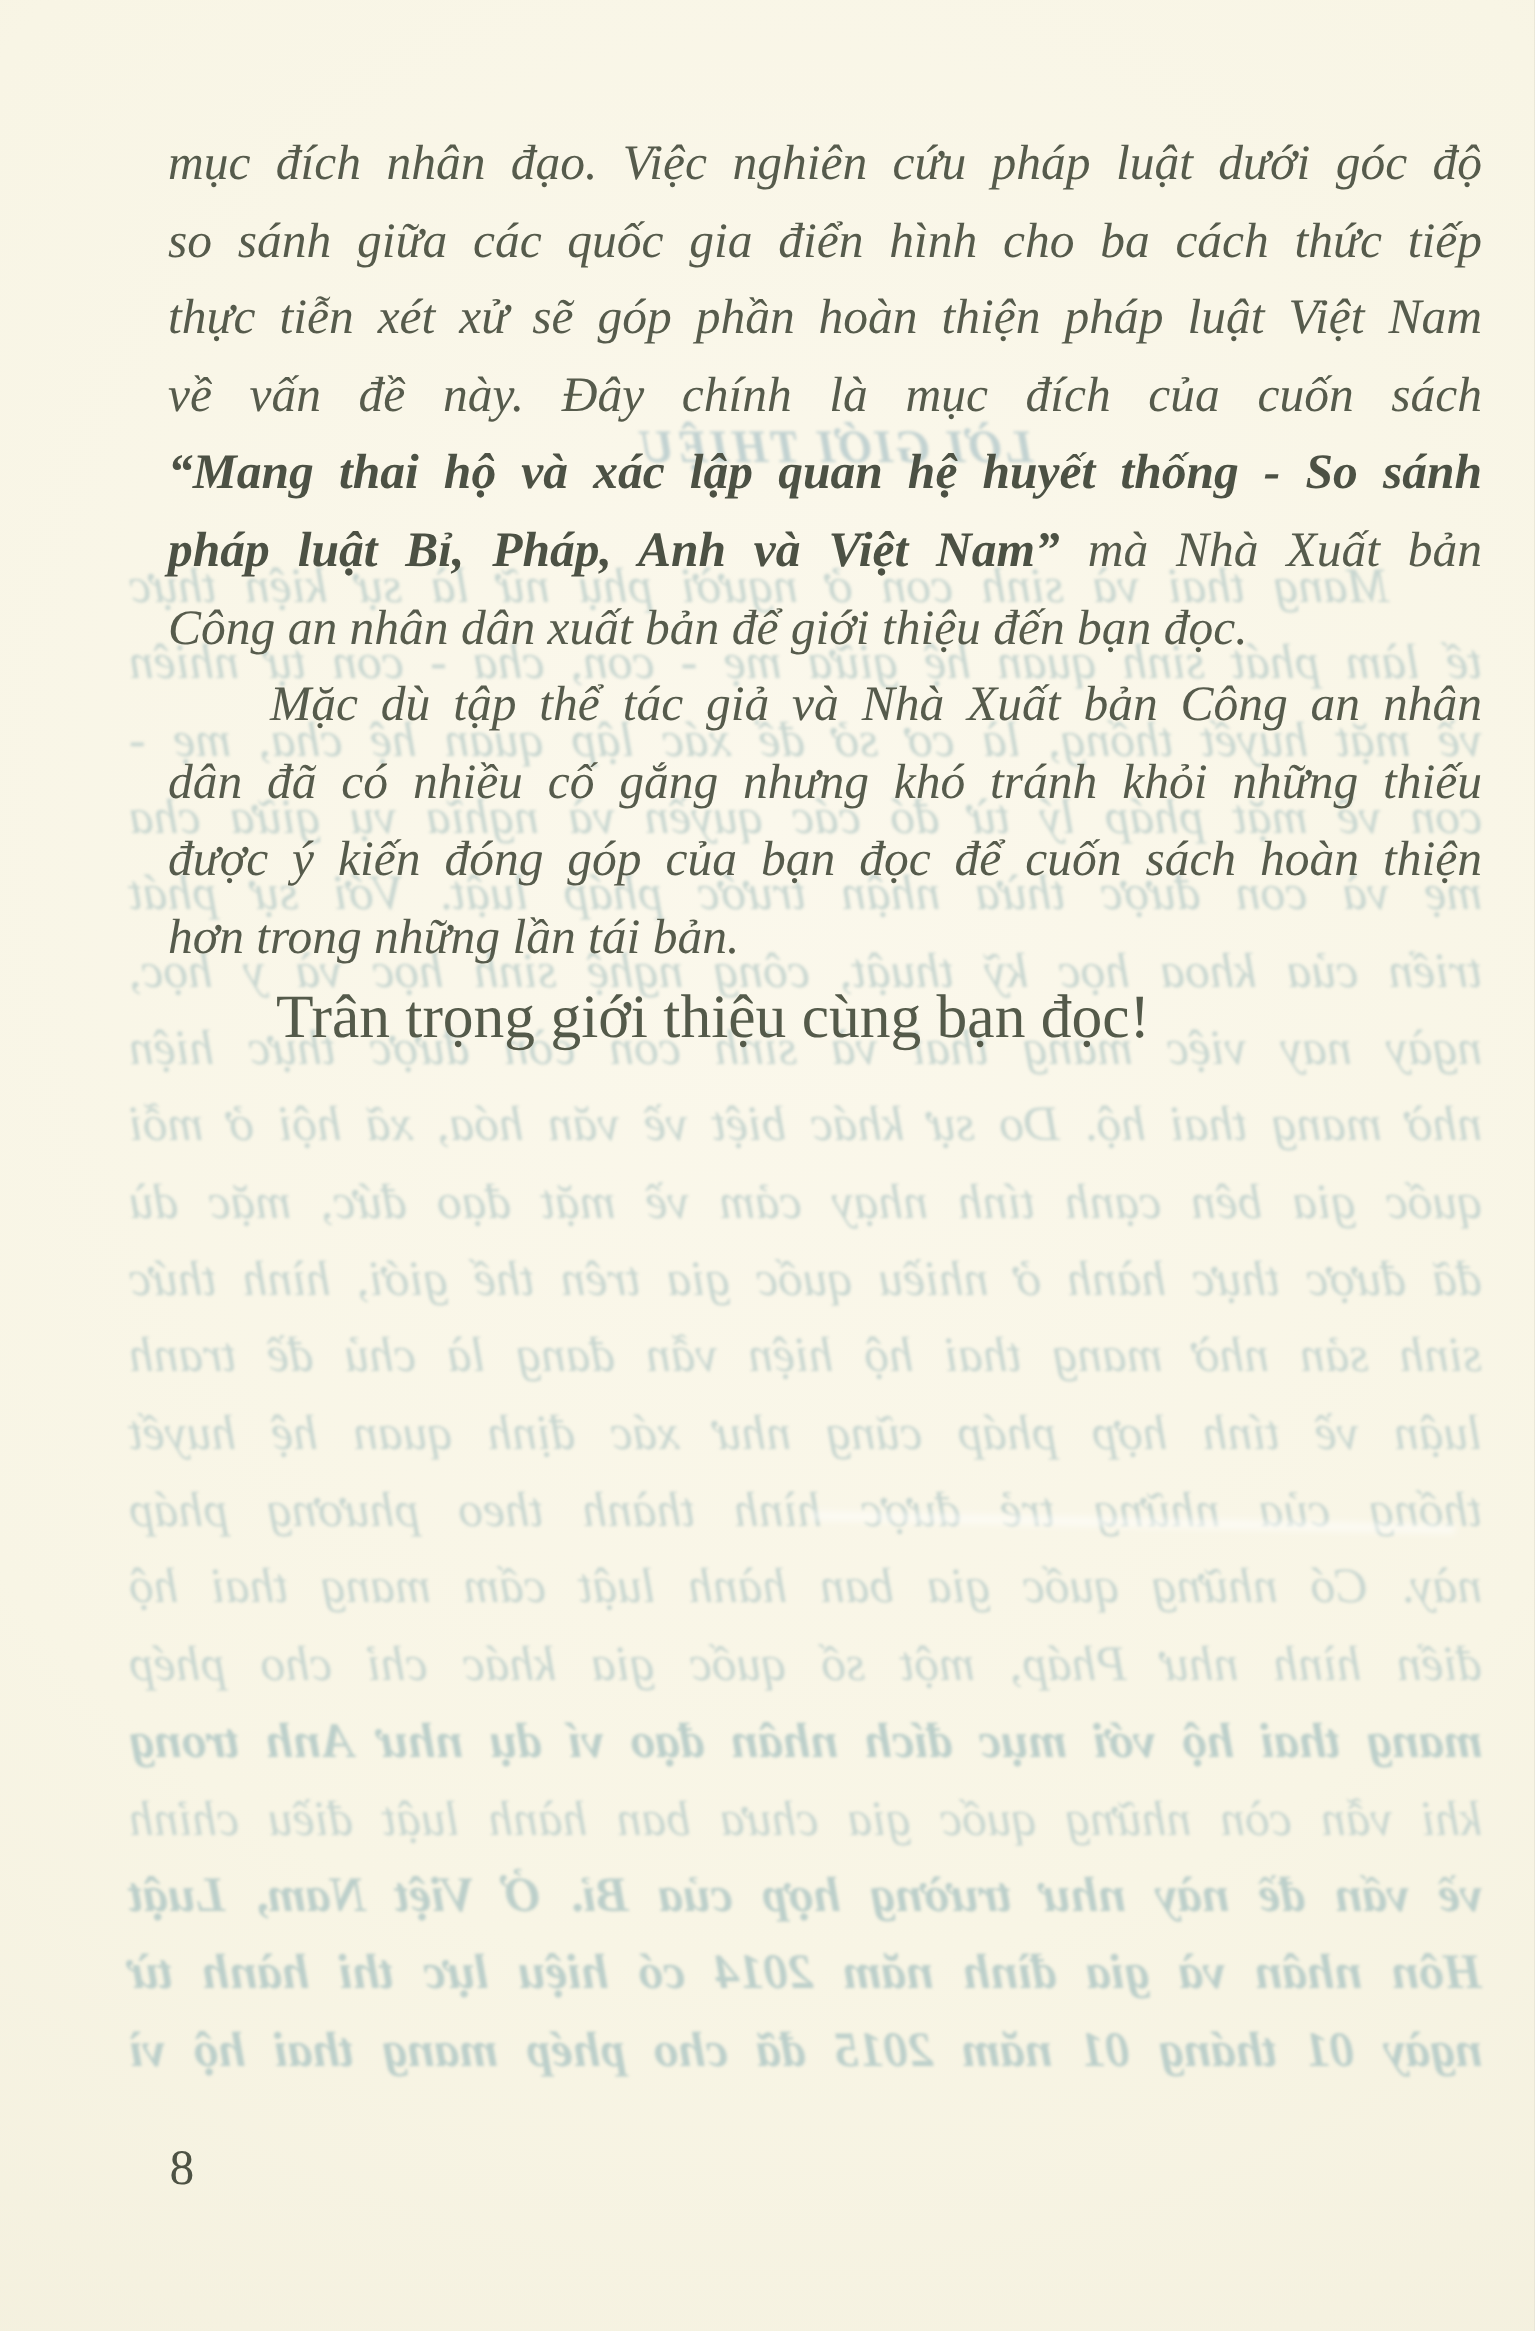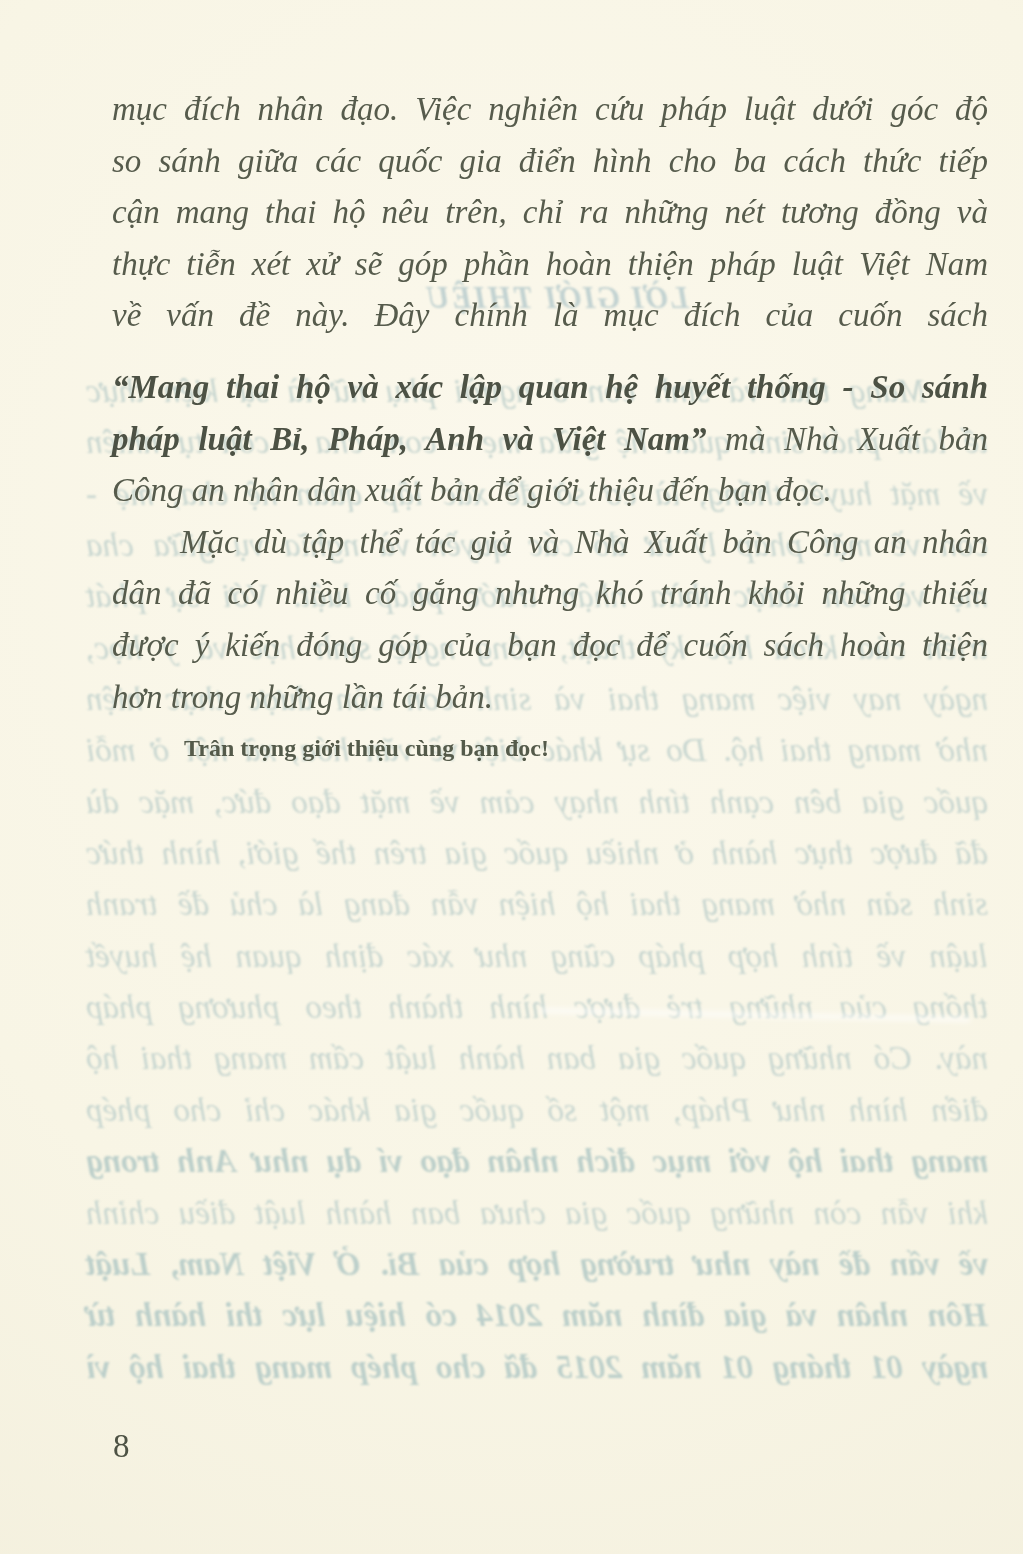--- a/index.html
+++ b/index.html
@@ -31,22 +31,22 @@
   
   .crease{position:absolute;left:540px;top:1012px;width:430px;height:6px;z-index:2;
       background:rgba(255,255,255,.55);transform:rotate(1.2deg);filter:blur(2.5px);}
 
   
   .text{position:absolute;left:112px;top:84px;width:876px;z-index:3;
         color:#565b4c;font-style:italic;font-size:33px;}
   .ln{height:51.6px;line-height:51.6px;text-align:justify;text-align-last:justify;}
   .ln.left{text-align:left;text-align-last:left;}
   .ln.indent{padding-left:68px;font-style:italic;}
-  .bold{font-weight:700;color:#4c5144;margin-top:20px;}
-  .ln.closing{font-style:normal;font-size:24px;text-align:right;text-align-last:left;padding-left:72px;color:#545a4a;font-weight:bold;}
+  .bold{font-weight:700;color:#4c5144;}
+  .ln.closing{font-style:normal;font-size:41px;text-align:right;text-align-last:left;padding-left:72px;color:#545a4a;}
   .ln.caps{font-style:normal;font-size:36px;text-align:right;text-align-last:right;letter-spacing:.5px;color:#545a4a;}
 
   .pagenum{position:absolute;left:113px;top:1424px;z-index:3;
       font-style:normal;font-size:33px;line-height:44px;color:#4d5244;}
 </style>
 </head>
 <body>
 
 <div class="page">
 
@@ -72,21 +72,20 @@
     <div class="gl gb">về vấn đề này như trường hợp của Bỉ. Ở Việt Nam, Luật</div>
     <div class="gl gb">Hôn nhân và gia đình năm 2014 có hiệu lực thi hành từ</div>
     <div class="gl gb">ngày 01 tháng 01 năm 2015 đã cho phép mang thai hộ vì</div>
   </div>
 
   <div class="crease"></div>
 
   <main class="text">
     <div class="ln">mục đích nhân đạo. Việc nghiên cứu pháp luật dưới góc độ</div>
     <div class="ln">so sánh giữa các quốc gia điển hình cho ba cách thức tiếp</div>
-    <div class="ln">cận mang thai hộ nêu trên, chỉ ra những nét tương đồng và</div>
     <div class="ln">thực tiễn xét xử sẽ góp phần hoàn thiện pháp luật Việt Nam</div>
     <div class="ln">về vấn đề này. Đây chính là mục đích của cuốn sách</div>
     <div class="ln bold">“Mang thai hộ và xác lập quan hệ huyết thống - So sánh</div>
     <div class="ln"><span class="bold">pháp luật Bỉ, Pháp, Anh và Việt Nam”</span><span> mà Nhà Xuất bản</span></div>
     <div class="ln left">Công an nhân dân xuất bản để giới thiệu đến bạn đọc.</div>
     <div class="ln indent">Mặc dù tập thể tác giả và Nhà Xuất bản Công an nhân</div>
     <div class="ln">dân đã có nhiều cố gắng nhưng khó tránh khỏi những thiếu</div>
     <div class="ln">được ý kiến đóng góp của bạn đọc để cuốn sách hoàn thiện</div>
     <div class="ln left">hơn trong những lần tái bản.</div>
     <div class="ln closing">Trân trọng giới thiệu cùng bạn đọc!</div>

